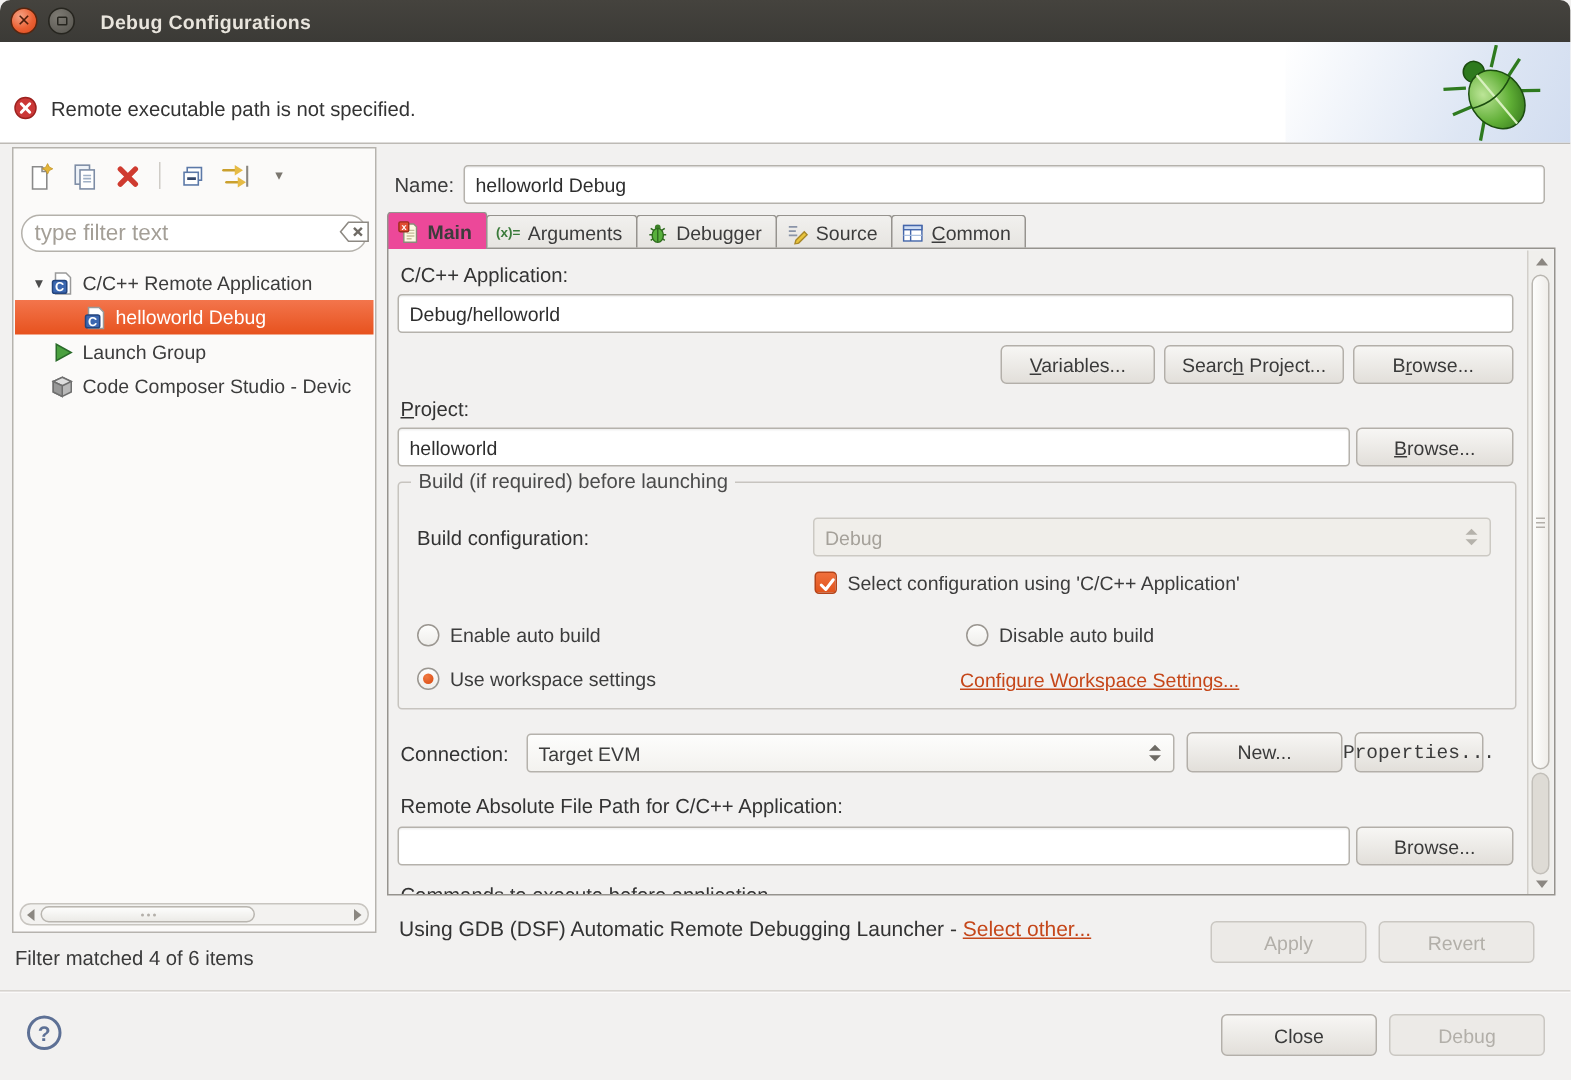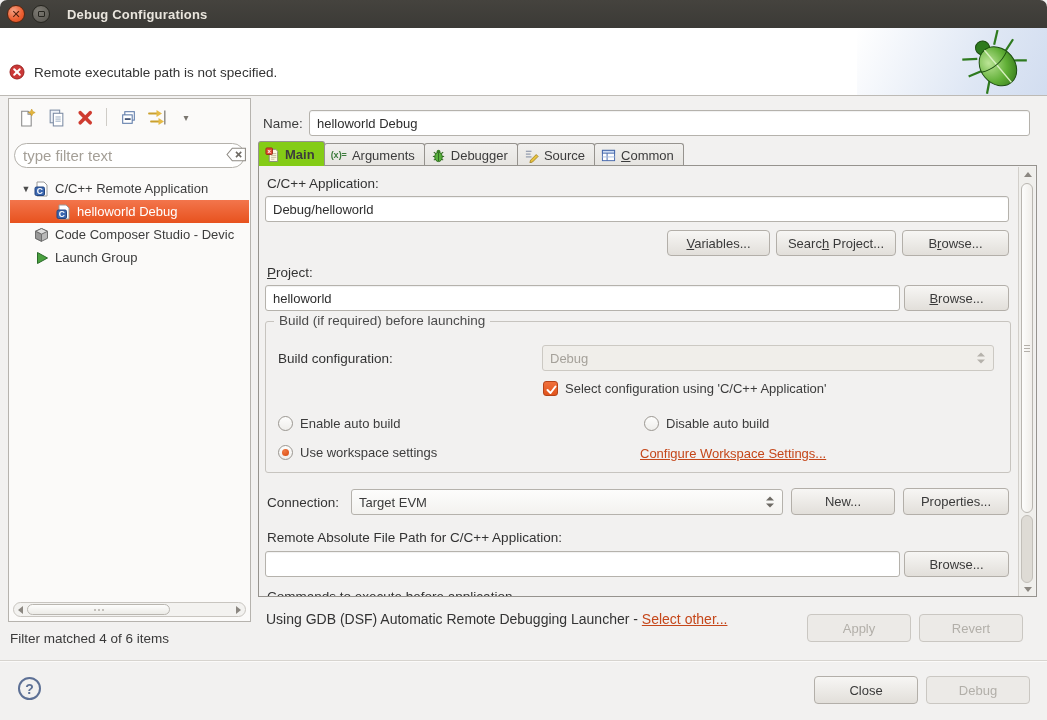--- a/index.html
+++ b/index.html
@@ -111,21 +111,21 @@
   a.lnk { color:#c5471a; text-decoration:underline; cursor:pointer; }
 
   
   .name-label { position:absolute; left:263px; top:116px; font-size:13.5px; }
   .name-input { position:absolute; left:309px; top:110px; width:721px; height:26px; }
 
   .tabs { position:absolute; left:258px; top:141px; height:25px; display:flex; align-items:flex-end; }
   .tab { height:23px; display:flex; align-items:center; gap:5px; padding:0 9px 0 6px;
     border:1px solid #96938e; border-bottom:none; border-radius:3px 3px 0 0;
     background:linear-gradient(#f1f0ee,#e6e4e0); margin-right:-1px; position:relative; cursor:default; }
-  .tab.active { height:25px; background:#84cc16; font-weight:bold; z-index:3; }
+  .tab.active { height:25px; background:#ec4899; font-weight:bold; z-index:3; }
   .ticon { display:flex; align-items:center; }
   .args-glyph { color:#3a7a3a; font-size:9px; font-weight:bold; letter-spacing:0; }
 
   .content { position:absolute; left:258px; top:165px; width:779px; height:432px;
     border:1px solid #96938e; background:#f2f1f0; overflow:hidden; z-index:2; }
   .c-label { position:absolute; font-size:13.5px; color:#333; }
 
   .group { position:absolute; left:6px; top:155px; width:746px; height:152px;
     border:1px solid #c7c4bf; border-radius:3px; }
   .legend { position:absolute; left:8px; top:-9px; background:#f2f1f0; padding:0 5px; color:#4b4b4b; font-size:13.5px; }
@@ -293,35 +293,35 @@
             <rect x="1.5" y="6" width="9.5" height="8.5" rx="1.4" fill="#3b67b0" stroke="#24457e"></rect>
             <text x="6.3" y="13" font-size="8.5" fill="#fff" font-weight="bold" text-anchor="middle" font-family="Liberation Sans, sans-serif">C</text>
           </svg>
       </span>
       <span>helloworld Debug</span>
     </div>
     <div class="trow">
       <span class="spacer0"></span>
       <span class="ic">
         <svg width="17" height="16" viewBox="0 0 16 16">
+            <path d="M4 2.5l10 5.5-10 5.5z" fill="#4aa03f" stroke="#2a6b2a"></path>
+          </svg>
+      </span>
+      <span>Launch Group</span>
+    </div>
+    <div class="trow">
+      <span class="spacer0"></span>
+      <span class="ic">
+        <svg width="17" height="16" viewBox="0 0 16 16">
             <path d="M8 1.5l6 2.8v7l-6 3-6-3v-7z" fill="#b9b9b9" stroke="#6f6f6f"></path>
             <path d="M8 1.5l6 2.8-6 2.9-6-2.9z" fill="#dedede" stroke="#6f6f6f"></path>
             <path d="M2 4.3v7l6 3V7.2z" fill="#989898" stroke="#6f6f6f"></path>
           </svg>
       </span>
       <span>Code Composer Studio - Devic</span>
-    </div>
-    <div class="trow">
-      <span class="spacer0"></span>
-      <span class="ic">
-        <svg width="17" height="16" viewBox="0 0 16 16">
-            <path d="M4 2.5l10 5.5-10 5.5z" fill="#4aa03f" stroke="#2a6b2a"></path>
-          </svg>
-      </span>
-      <span>Launch Group</span>
     </div>
   </div>
 
   <div class="hscroll">
     <span class="hs-arrow hs-left"></span>
     <span class="hs-thumb">
         <i></i>
         <i></i>
         <i></i>
       </span>
@@ -458,21 +458,21 @@
   <div class="combo abs" style="left:92px; top:323px; width:432px; height:26px;">
     <span>Target EVM</span>
     <span class="spin">
         <b class="up"></b>
         <b class="dn"></b>
       </span>
   </div>
   <button class="btn abs" style="left:532px; top:322px; width:104px; height:27px;">
       <span>New...</span>
     </button>
-  <button class="btn abs" style="left:644px; top:322px; width:106px; height:27px;">
+  <button class="btn abs" style="left:644px; top:322px; width:86px; height:27px;font-family:Liberation Mono, monospace;">
       <span>Properties...</span>
     </button>
 
   <span class="c-label" style="left:8px; top:364px;">Remote Absolute File Path for C/C++ Application:</span>
   <input class="txt abs" style="left: 6px; top: 385px; width: 635px; height: 26px;" value="">
   <button class="btn abs" style="left:645px; top:385px; width:105px; height:26px;">
       <span>Browse...</span>
     </button>
 
   <span class="clipped-label">Commands to execute before application</span>

